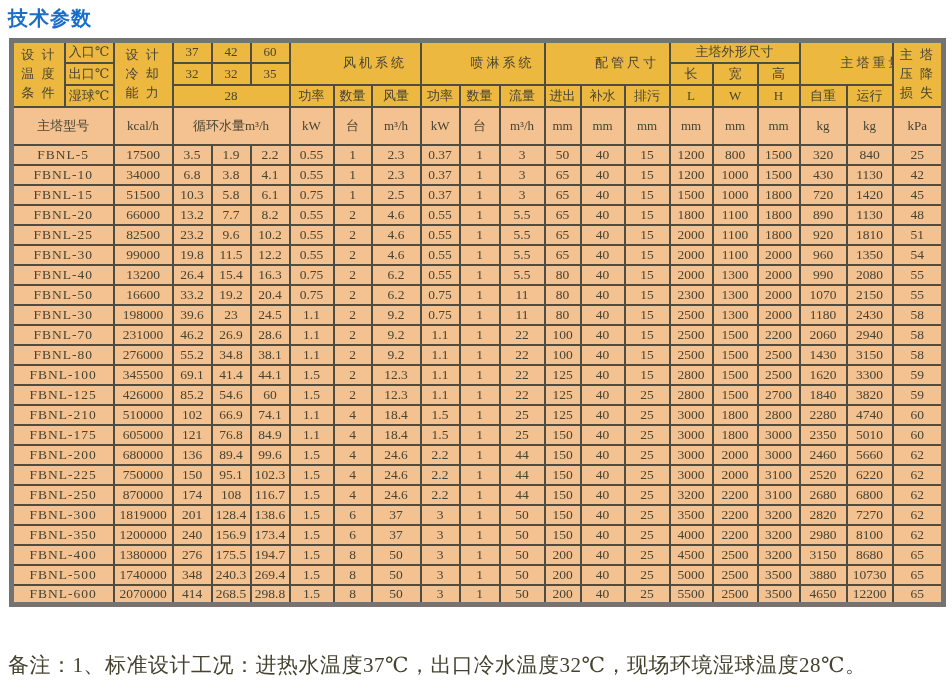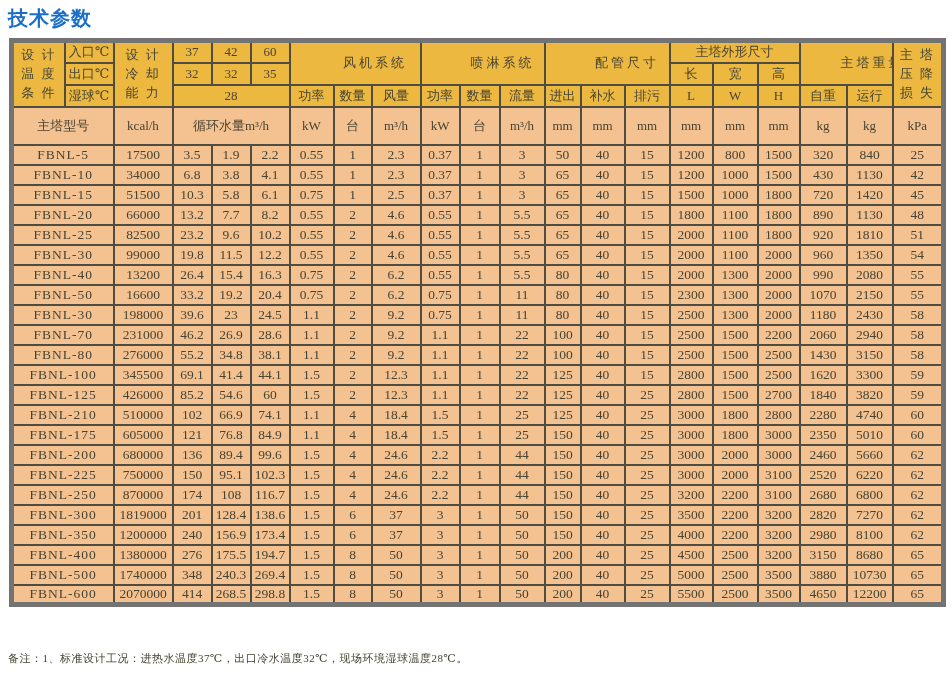--- a/index.html
+++ b/index.html
@@ -45,21 +45,21 @@
   thead th.sec { font-size: 14px; letter-spacing: 3px; padding-left: 40px; }
   tbody td {
     background: #f4c190;
     height: 20px;
     font-size: 13.5px;
     color: #4b473a;
   }
   tbody td.model { letter-spacing: 1px; text-align: center; }
   .footnote {
     position: absolute; top: 651px; left: 8px;
-    font-size: 11px;
+    font-size: 21px;
     color: #45432f;
     letter-spacing: 0.5px;
   }
 </style>
 </head>
 <body>
 
 <div class="page-title">技术参数</div>
 
 <table class="spec">

